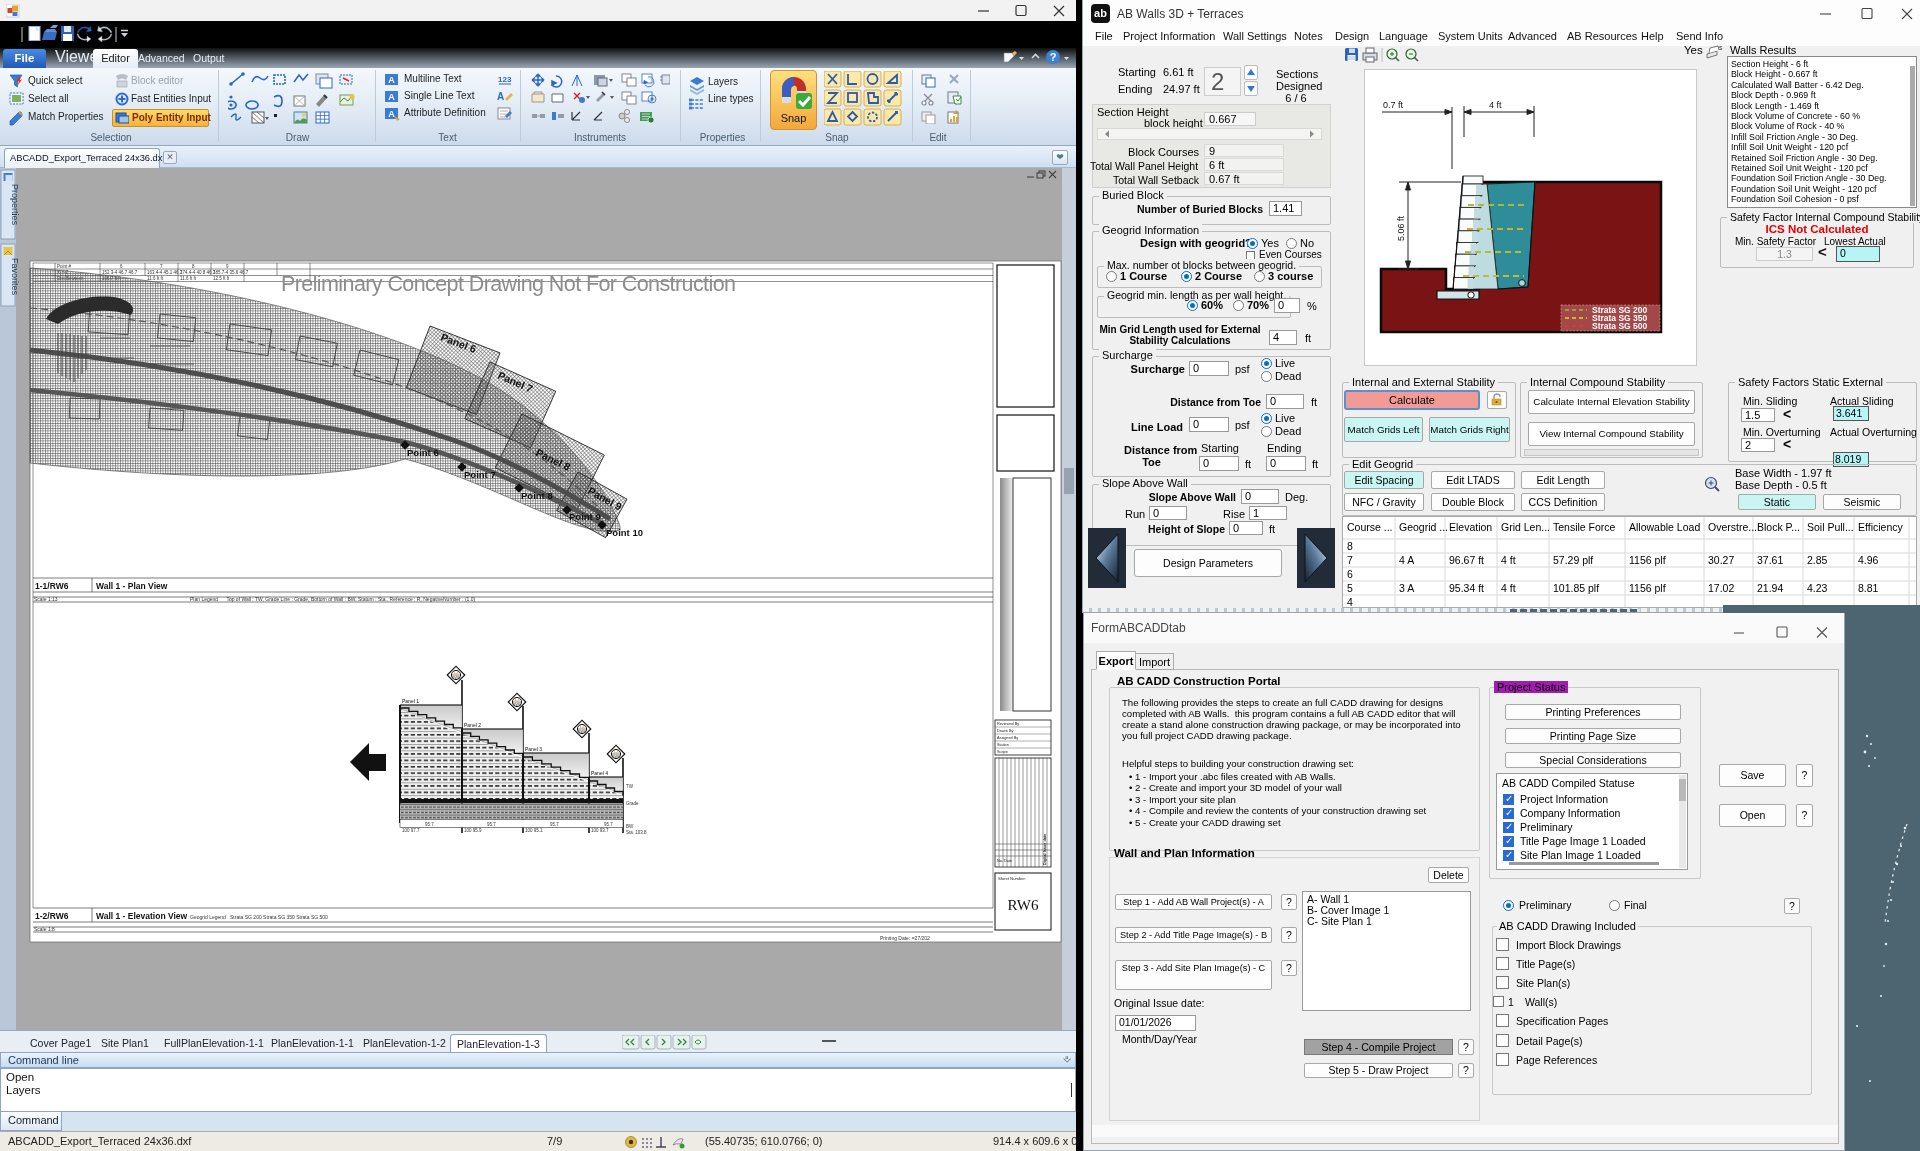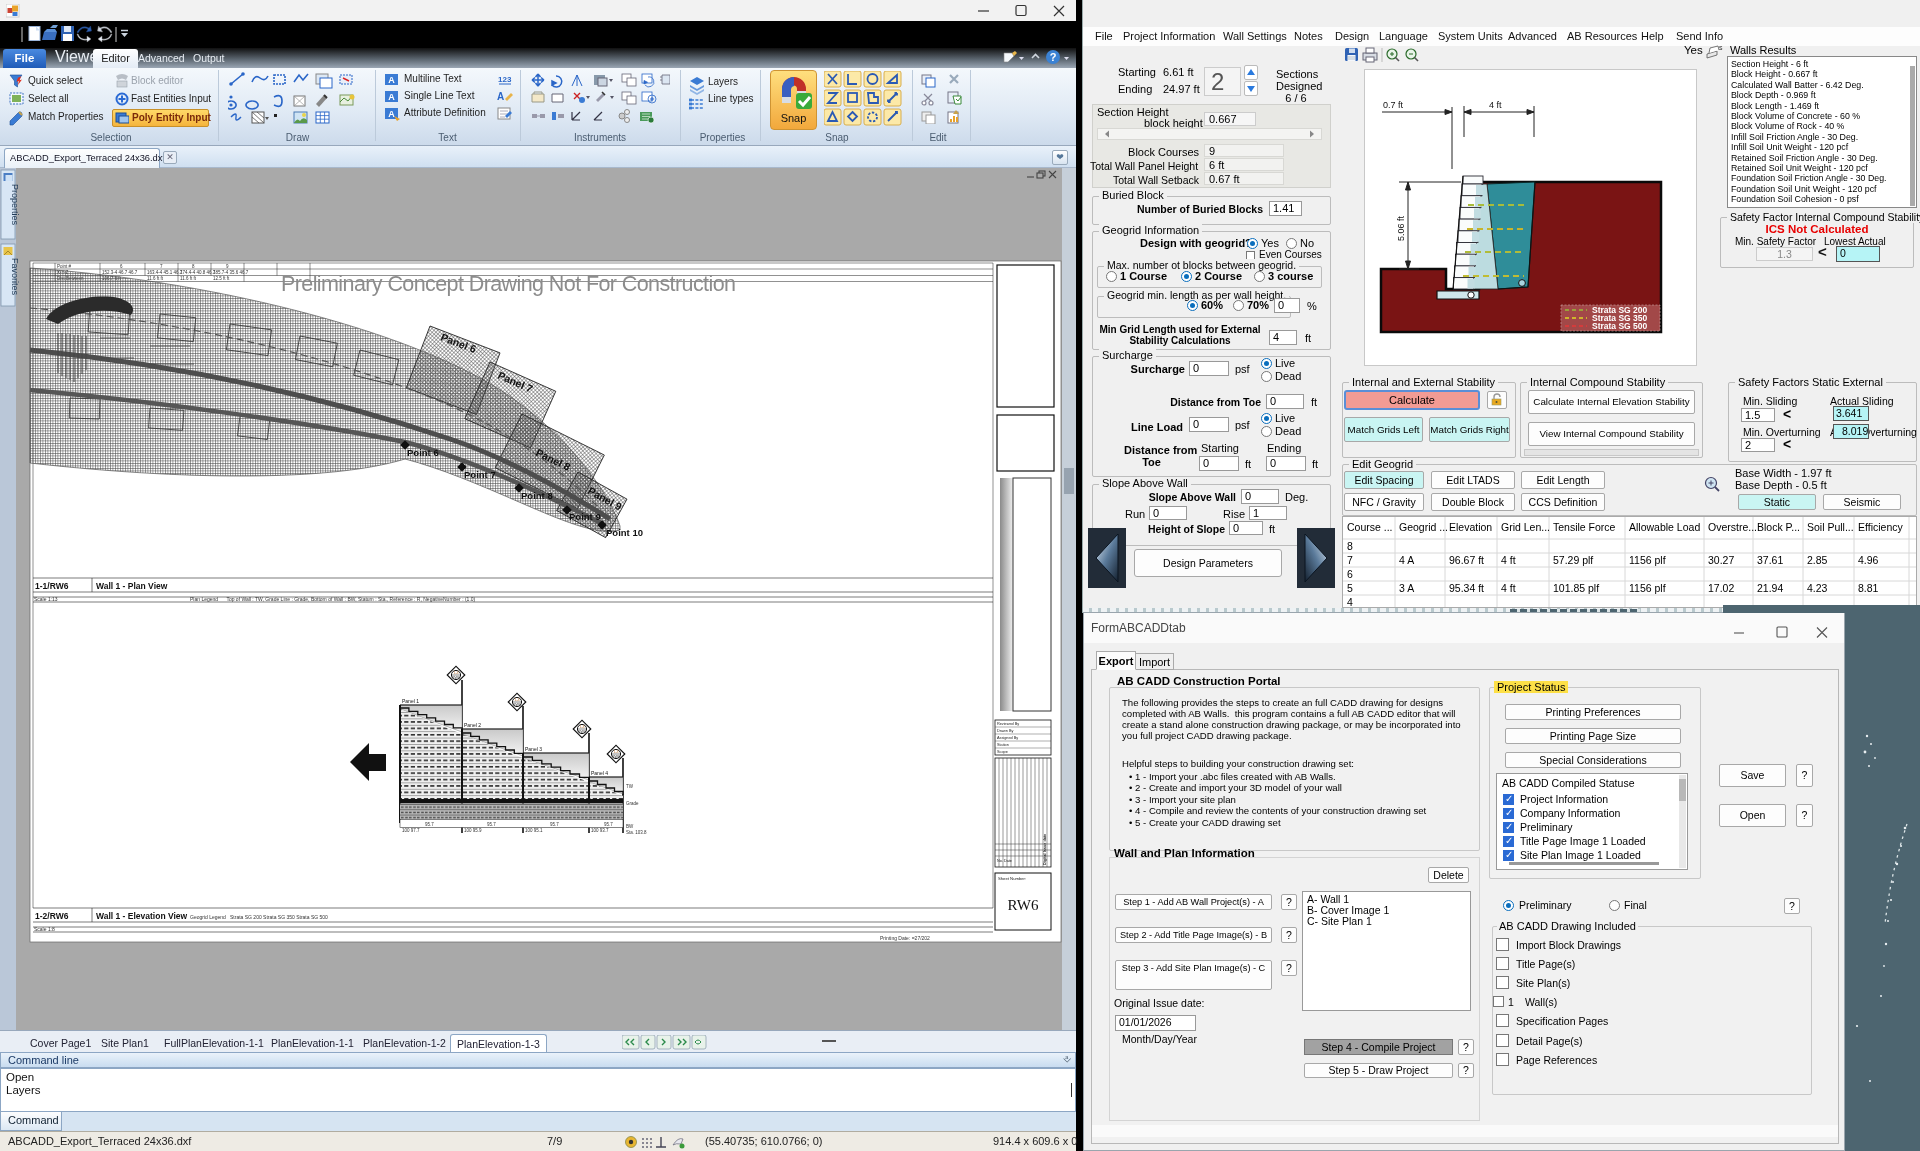--- a/index.html
+++ b/index.html
@@ -700,20 +700,29 @@
           </g>
         <path d="M36 2 v10 M31 12 h10" stroke="#445" stroke-width="1.4" fill="none"></path>
         <path d="M48 10 q5 -8 10 -6 l-2 5 q-5 -1 -8 1z" fill="#e8e8ee" stroke="#667" stroke-width=".7"></path>
           <circle cx="57" cy="11" r="2.5" fill="#3a9a3a"></circle>
       </svg>
       <div class="sbtxt" style="left:705px">(55.40735; 610.0766; 0)</div>
       <div class="sbtxt" style="left:993px;white-space:nowrap">914.4 x 609.6 x 0</div>
     </div>
   </div>
   <div id="abw">
+    <div id="abw-title">
+      <div class="abs" style="left:8px;top:4px;width:19px;height:19px;background:#111;border-radius:4px;color:#fff;font-size:11px;font-weight:bold;text-align:center;line-height:18px">ab</div>
+      <div class="abs" style="left:34px;top:7px;font-size:12px;color:#333">AB Walls 3D + Terraces</div>
+      <svg class="abs" style="left:735px;top:7px" width="100" height="14">
+        <line x1="2" y1="7" x2="13" y2="7" stroke="#444" stroke-width="1.1"></line>
+        <rect x="44" y="1.5" width="10" height="10" fill="none" stroke="#444" stroke-width="1.1" rx="1"></rect>
+        <path d="M84 2 L94 12 M94 2 L84 12" stroke="#444" stroke-width="1.1"></path>
+      </svg>
+    </div>
     <div id="abw-menu">
       <div class="mitem" style="left:12px">File</div>
       <div class="mitem" style="left:40px">Project Information</div>
       <div class="mitem" style="left:140px">Wall Settings</div>
       <div class="mitem" style="left:211px">Notes</div>
       <div class="mitem" style="left:252px">Design</div>
       <div class="mitem" style="left:296px">Language</div>
       <div class="mitem" style="left:355px">System Units</div>
       <div class="mitem" style="left:425px">Advanced</div>
       <div class="mitem" style="left:484px">AB Resources</div>
@@ -997,21 +1006,21 @@
       </div>
     <div class="lbl" style="left:660px;top:395px;font-size:10.5px">Min. Sliding</div>
     <div class="lbl" style="left:747px;top:395px;font-size:10.5px">Actual Sliding</div>
     <div class="tb" style="left:658px;top:408px;width:34px;height:14px">1.5</div>
     <div class="abs" style="left:700px;top:406px;font-size:14px;font-weight:bold">&lt;</div>
     <div class="abs" style="left:750px;top:406px;width:36px;height:15px;background:#b6f4f6;border:1px solid #555;font-size:10.5px;padding-left:2px">3.641</div>
     <div class="lbl" style="left:660px;top:426px;font-size:10.5px">Min. Overturning</div>
     <div class="lbl" style="left:747px;top:426px;font-size:10.5px">Actual Overturning</div>
     <div class="tb" style="left:658px;top:438px;width:34px;height:14px">2</div>
     <div class="abs" style="left:700px;top:436px;font-size:14px;font-weight:bold">&lt;</div>
-    <div class="abs" style="left:750px;top:424px;width:36px;height:15px;background:#b6f4f6;border:1px solid #555;font-size:10.5px;padding-left:8px">8.019</div>
+    <div class="abs" style="left:750px;top:452px;width:36px;height:15px;background:#b6f4f6;border:1px solid #555;font-size:10.5px;padding-left:1px">8.019</div>
 
     <div class="gb" style="left:259px;top:464px;width:575px;height:52px">
         <div class="gt">Edit Geogrid</div>
       </div>
     <div class="btn cyan" style="left:261px;top:471px;width:80px;height:18px;line-height:16px">Edit Spacing</div>
     <div class="btn" style="left:348px;top:471px;width:84px;height:18px;line-height:16px">Edit LTADS</div>
     <div class="btn" style="left:438px;top:471px;width:84px;height:18px;line-height:16px">Edit Length</div>
     <div class="btn" style="left:261px;top:493px;width:80px;height:18px;line-height:16px">NFC / Gravity</div>
     <div class="btn" style="left:348px;top:493px;width:84px;height:18px;line-height:16px">Double Block</div>
     <div class="btn" style="left:438px;top:493px;width:84px;height:18px;line-height:16px">CCS Definition</div>
@@ -1098,21 +1107,21 @@
     </div>
     <div class="abs" style="left:12px;top:38px;width:40px;height:19px;background:#fcfcfc;border:1px solid #aaa;border-bottom:1px solid #fcfcfc;font-size:11px;font-weight:bold;text-align:center;line-height:18px;z-index:3">Export</div>
     <div class="abs" style="left:52px;top:40px;width:38px;height:17px;background:#f0f0f0;border:1px solid #aaa;border-left:none;font-size:11px;text-align:center;line-height:16px;z-index:2">Import</div>
     <div class="abs" style="left:7px;top:56px;width:748px;height:475px;background:#f1f1f1;border:1px solid #b8b8b8"></div>
     <div class="gb" style="left:25px;top:74px;width:371px;height:164px;border-color:#c8c8c8"></div>
     <div class="abs" style="left:30px;top:62px;font-size:11.5px;font-weight:bold;background:#f1f1f1;padding:0 3px">AB CADD Construction Portal</div>
     <div class="abs" style="left:38px;top:84px;width:345px;font-size:9.6px;line-height:11px;color:#000">The following provides the steps to create an full CADD drawing for designs completed with AB Walls.&nbsp; this program contains a full AB CADD editor that will create a stand alone construction drawing package, or may be incorporated into you full project CADD drawing package.</div>
     <div class="abs" style="left:38px;top:145px;font-size:9.6px;color:#000">Helpful steps to building your construction drawing set:</div>
     <div class="abs" style="left:45px;top:158px;font-size:9.6px;line-height:11.4px;color:#000">• 1 - Import your .abc files created with AB Walls.<br>• 2 - Create and import your 3D model of your wall<br>• 3 - Import your site plan<br>• 4 - Compile and review the contents of your construction drawing set<br>• 5 - Create your CADD drawing set</div>
     <div class="gb" style="left:405px;top:74px;width:212px;height:192px;border-color:#c8c8c8"></div>
-    <div class="abs" style="left:410px;top:68px;font-size:11px;background:#fde047;padding:0 3px">Project Status</div>
+    <div class="abs" style="left:410px;top:68px;font-size:11px;background:#a21caf;padding:0 3px">Project Status</div>
     <div class="btn" style="left:421px;top:91px;width:176px;height:16px;line-height:14px">Printing Preferences</div>
     <div class="btn" style="left:421px;top:115px;width:176px;height:16px;line-height:14px">Printing Page Size</div>
     <div class="btn" style="left:421px;top:139px;width:176px;height:16px;line-height:14px">Special Considerations</div>
     <div class="abs" style="left:412px;top:160px;width:192px;height:97px;background:#fff;border:1px solid #999"></div>
     <div class="abs" style="left:418px;top:164px;font-size:10.5px">AB CADD Compiled Statuse</div>
     <div class="chk on" style="left:419px;top:181px"></div>
       <div class="abs" style="left:436px;top:180px;font-size:10.5px">Project Information</div>
     <div class="chk on" style="left:419px;top:195px"></div>
       <div class="abs" style="left:436px;top:194px;font-size:10.5px">Company Information</div>
     <div class="chk on" style="left:419px;top:209px"></div>

